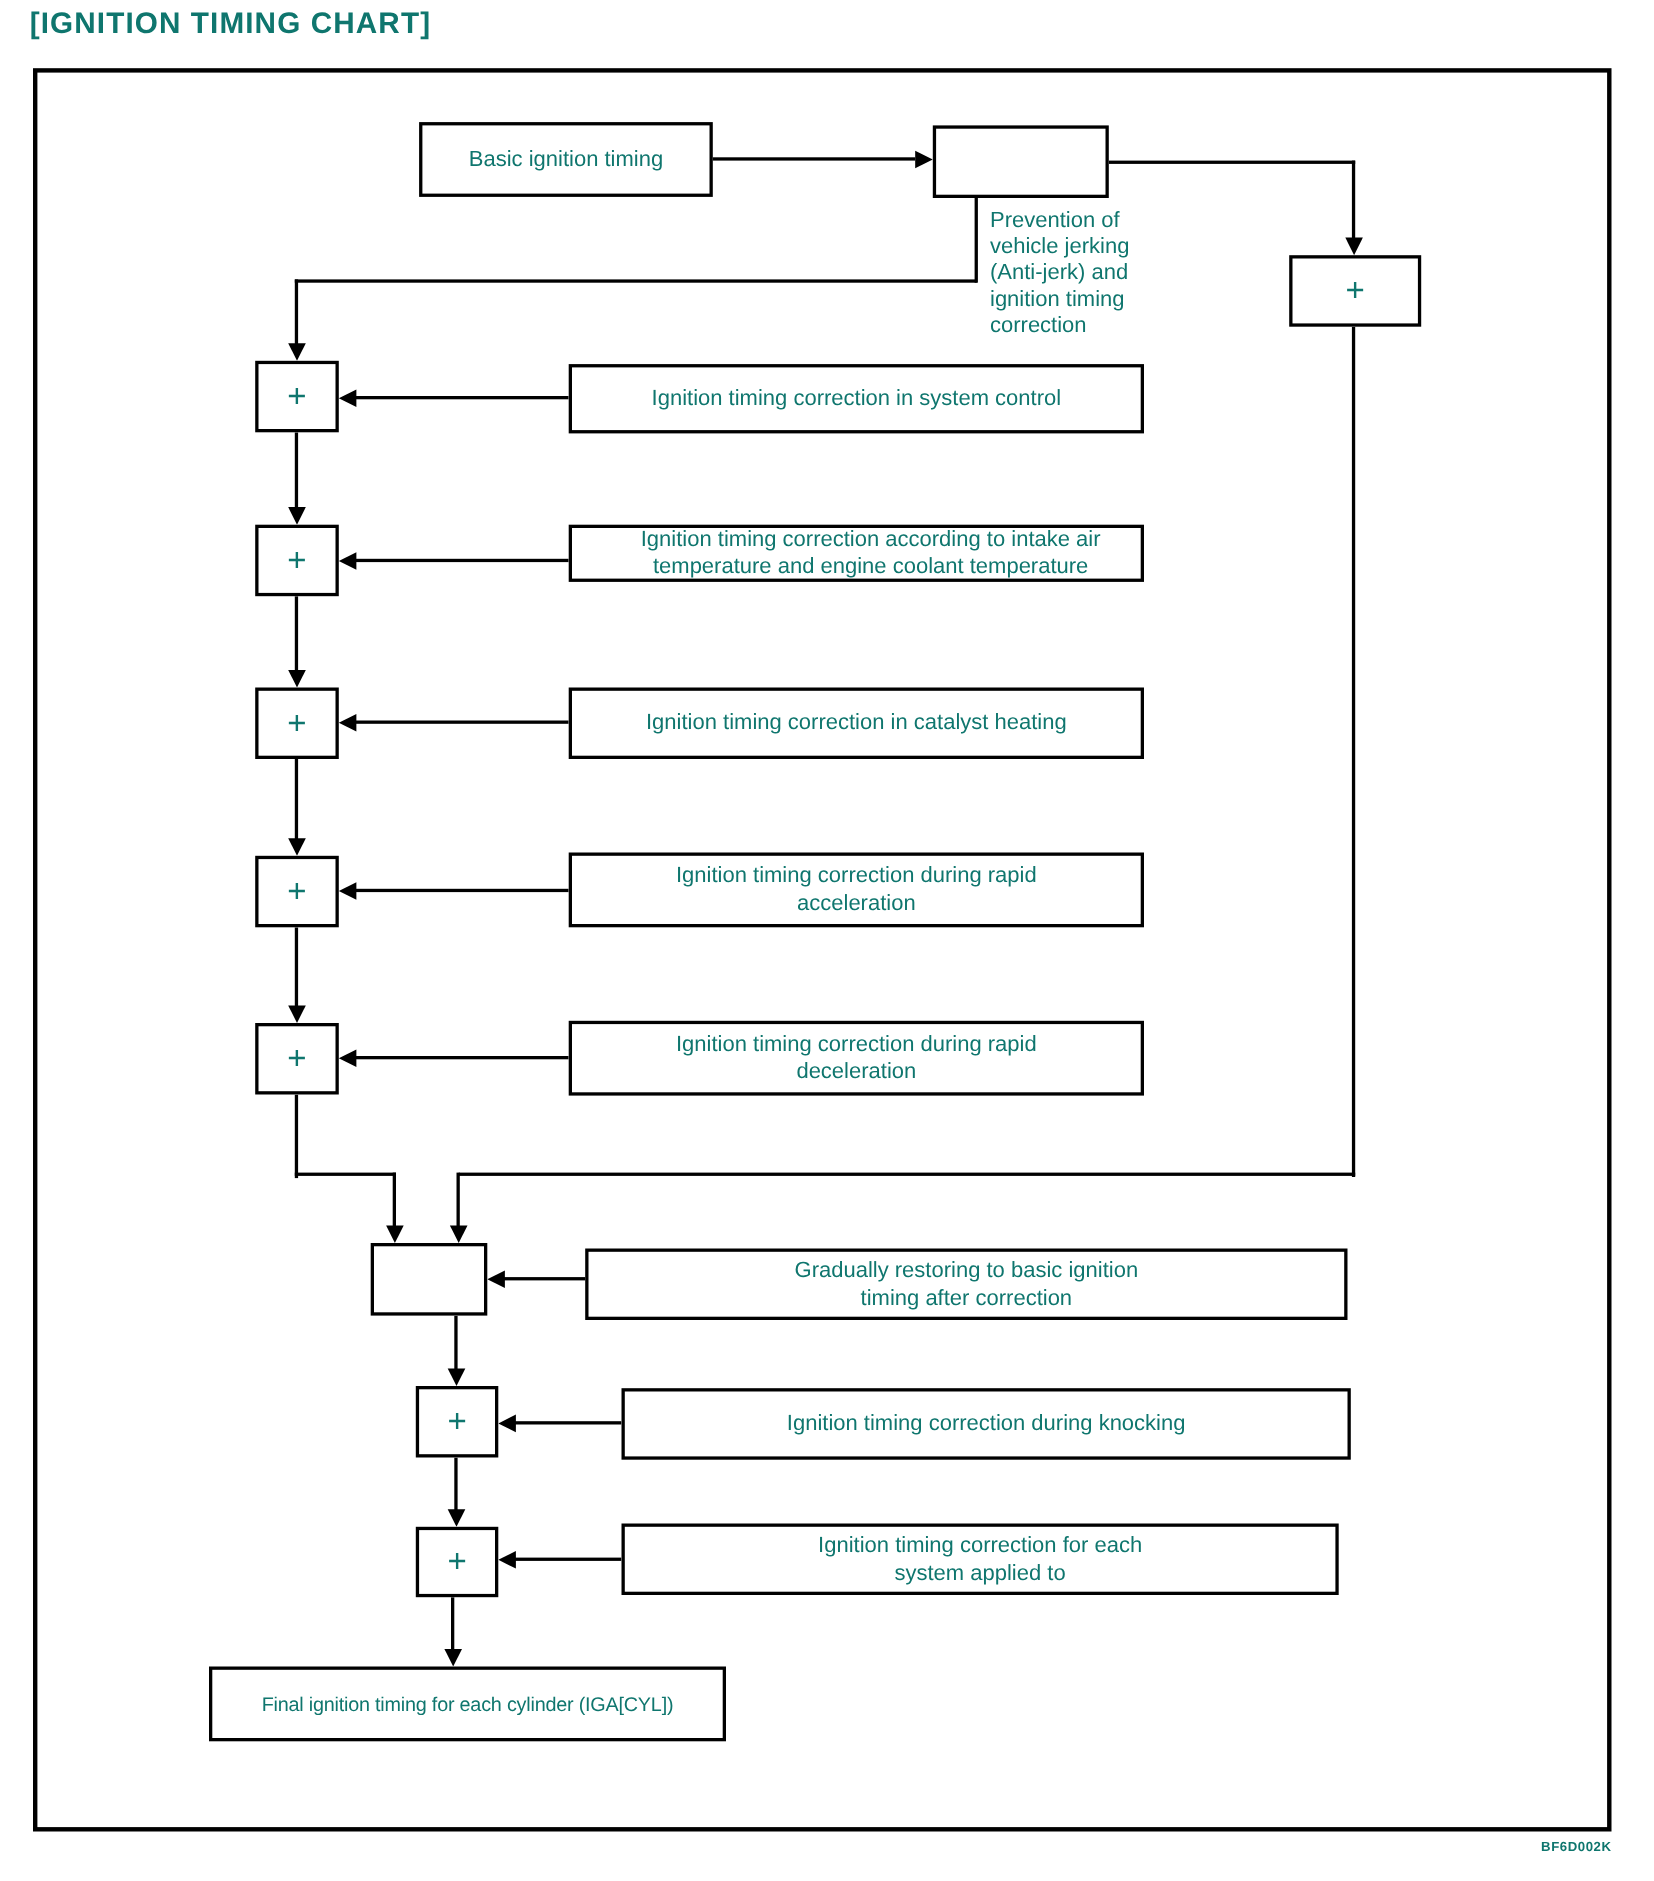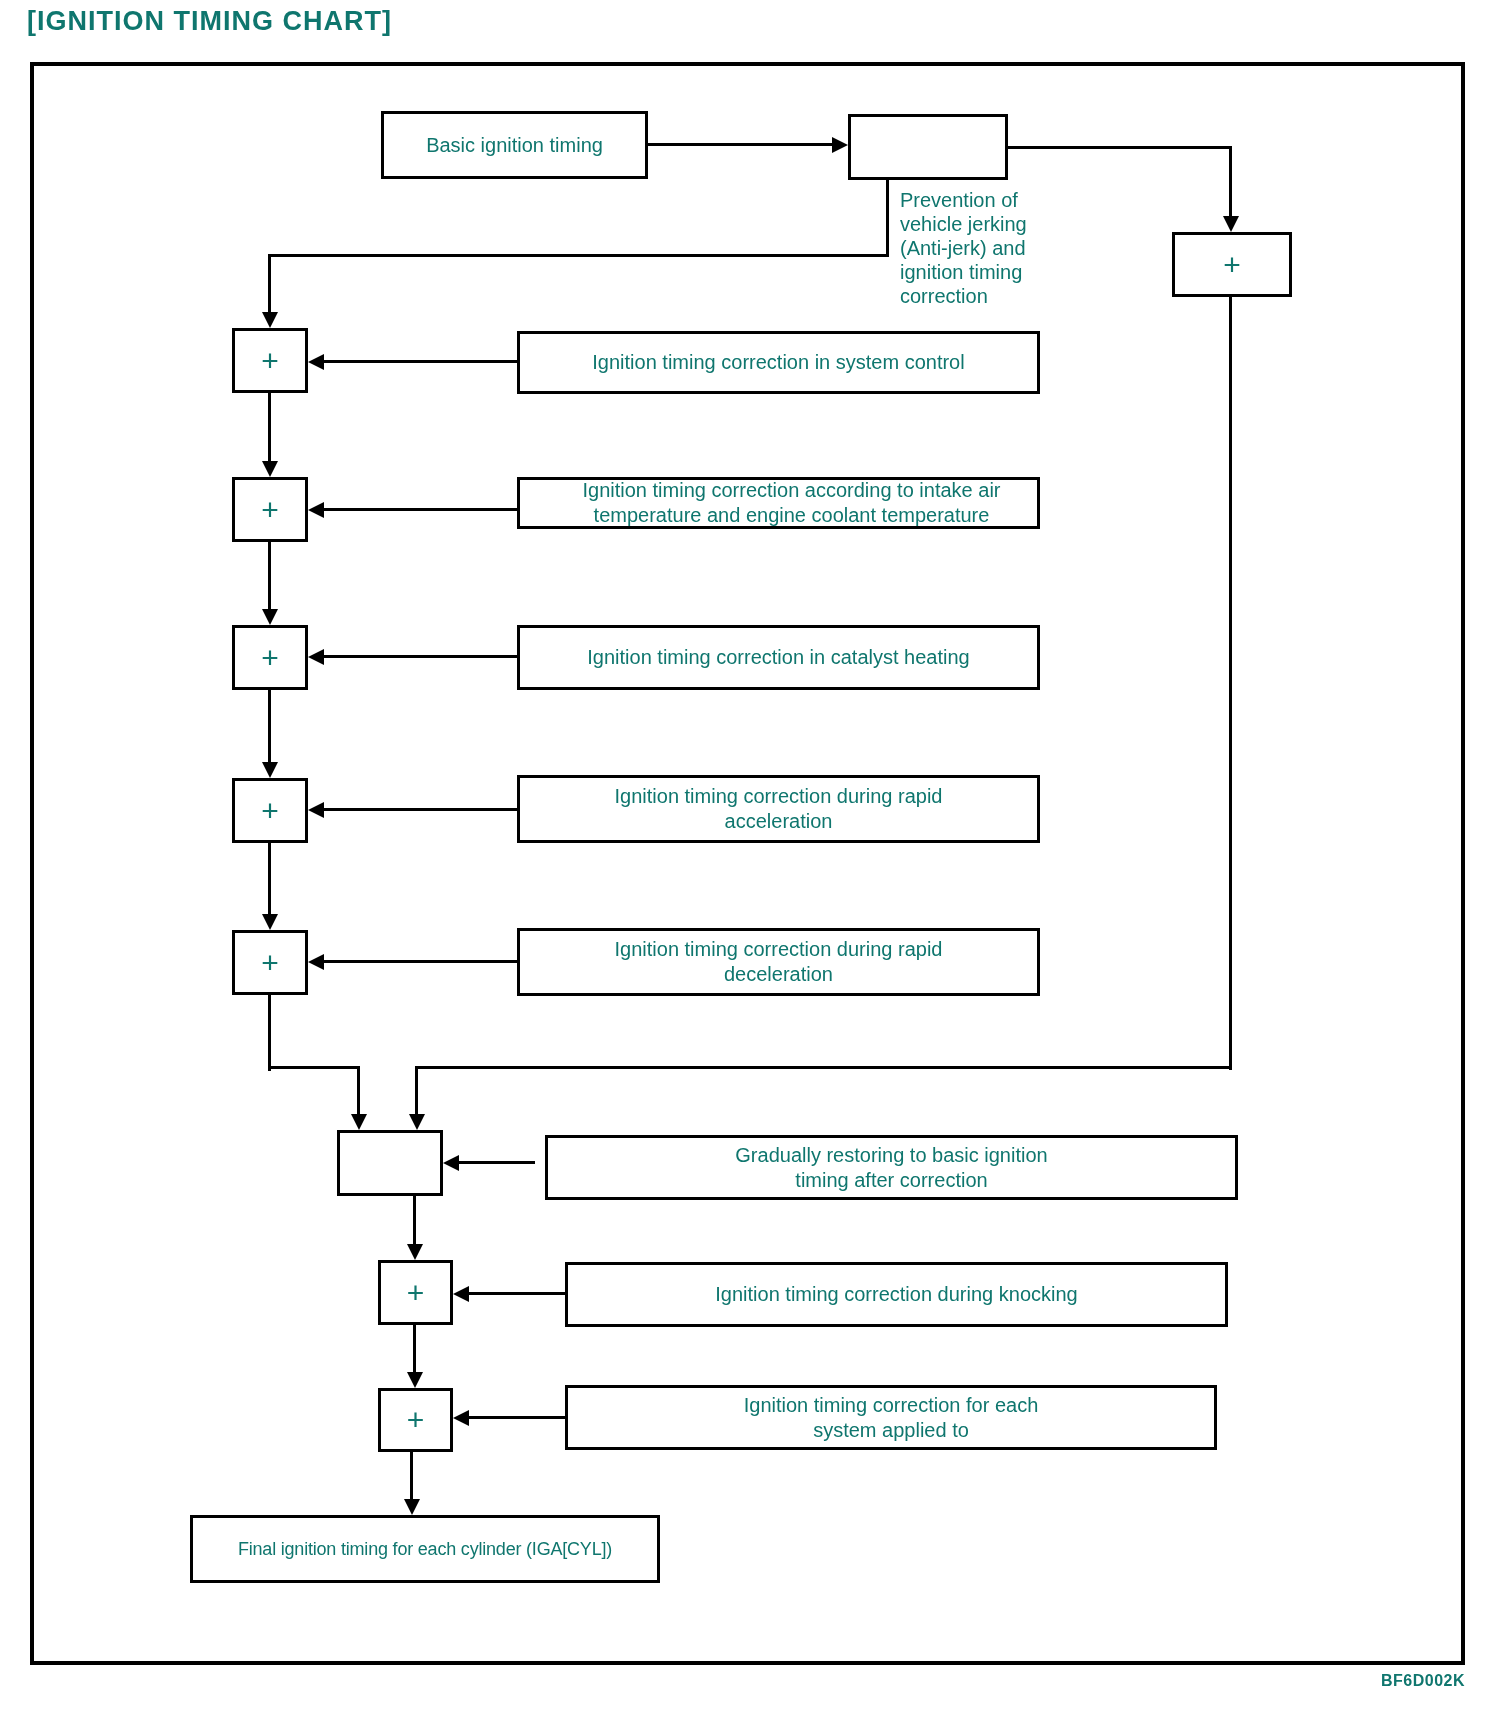--- a/index.html
+++ b/index.html
@@ -16,21 +16,21 @@
   .plusbox{font-size:30px;font-weight:400;line-height:30px;}
   .finalbox{font-size:18px;letter-spacing:-0.2px;}
   .hl{position:absolute;height:3px;background:#000;}
   .vl{position:absolute;width:3px;background:#000;}
   .ah{position:absolute;width:0;height:0;}
   .ah-d{border-left:8px solid transparent;border-right:8px solid transparent;border-top:16px solid #000;}
   .ah-r{border-top:8px solid transparent;border-bottom:8px solid transparent;border-left:16px solid #000;}
   .ah-l{border-top:8px solid transparent;border-bottom:8px solid transparent;border-right:16px solid #000;}
   .title{position:absolute;left:27px;top:6px;font-size:27px;font-weight:bold;letter-spacing:1px;}
   .note{position:absolute;left:900px;top:188px;width:220px;font-size:20px;line-height:24px;white-space:pre-line;text-align:left;}
-  .figcode{position:absolute;left:1290px;top:1672px;width:175px;text-align:right;font-size:16px;font-weight:bold;letter-spacing:0.5px;}
+  .figcode{position:absolute;left:1290px;top:1672px;width:175px;text-align:right;font-size:12px;font-weight:bold;letter-spacing:0.5px;}
 </style>
 </head>
 <body>
 
 <div id="canvas">
 
   <div class="title">[IGNITION TIMING CHART]</div>
 
   <div class="frame" style="left:30px;top:62px;width:1435px;height:1603px;"></div>
 
@@ -115,21 +115,21 @@
   <div class="box" style="left:517px;top:331px;width:523px;height:63px;">Ignition timing correction in system control</div>
   <div class="box" style="left:517px;top:477px;width:523px;height:52px;padding-left:28px;">Ignition timing correction according to intake air
 temperature and engine coolant temperature</div>
   <div class="box" style="left:517px;top:625px;width:523px;height:65px;">Ignition timing correction in catalyst heating</div>
   <div class="box" style="left:517px;top:775px;width:523px;height:68px;">Ignition timing correction during rapid
 acceleration</div>
   <div class="box" style="left:517px;top:928px;width:523px;height:68px;">Ignition timing correction during rapid
 deceleration</div>
 
   <div class="box" style="left:337px;top:1130px;width:106px;height:66px;"></div>
-  <div class="box" style="left:545px;top:1135px;width:693px;height:65px;text-align:center;">Gradually restoring to basic ignition
+  <div class="box" style="left:532px;top:1135px;width:693px;height:65px;text-align:center;">Gradually restoring to basic ignition
 timing after correction</div>
 
   <div class="box plusbox" style="left:378px;top:1260px;width:75px;height:65px;">+</div>
   <div class="box" style="left:565px;top:1262px;width:663px;height:65px;">Ignition timing correction during knocking</div>
 
   <div class="box plusbox" style="left:378px;top:1388px;width:75px;height:64px;">+</div>
   <div class="box" style="left:565px;top:1385px;width:652px;height:65px;">Ignition timing correction for each
 system applied to</div>
 
   <div class="box finalbox" style="left:190px;top:1515px;width:470px;height:68px;">Final ignition timing for each cylinder (IGA[CYL])</div>

